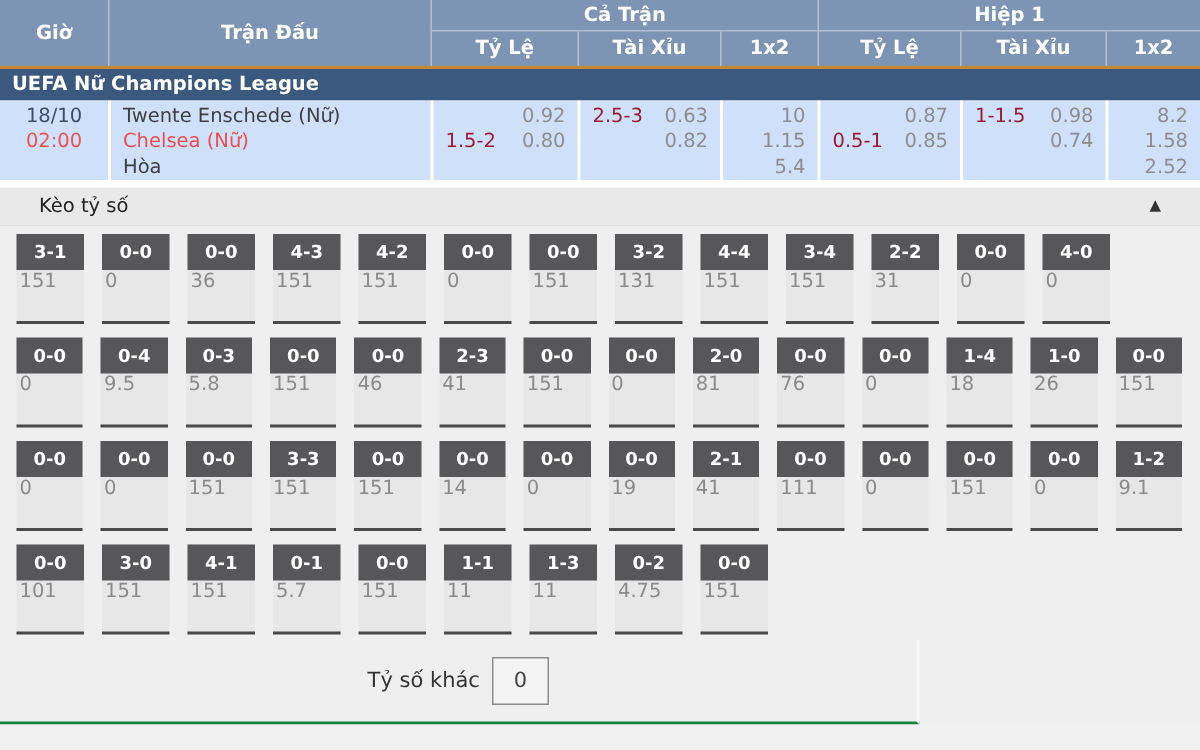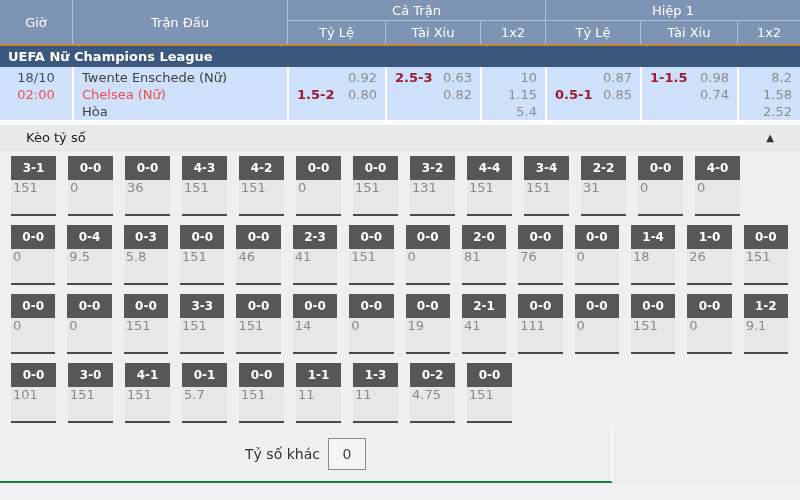--- a/index.html
+++ b/index.html
@@ -4,21 +4,21 @@
 <style>
   * { margin:0; padding:0; box-sizing:border-box; }
   body { font-family:"DejaVu Sans","Liberation Sans",sans-serif; background:#fff; }
   #app { width:800px; height:500px; overflow:hidden; background:#fff; position:relative; }
 
   
   .w-time{width:72px}.w-match{width:215px}.w-r1{width:98px}.w-ou1{width:95px}
   .w-x1{width:65px}.w-r2{width:95px}.w-ou2{width:97px}.w-x2{width:63px}
 
   
-  .hdr{display:flex;height:44px;background:#7d94b4;color:#fff;font-weight:normal;font-size:13px}
+  .hdr{display:flex;height:44px;background:#7d94b4;color:#fff;font-weight:bold;font-size:13px}
   .hdr .cell{display:flex;align-items:center;justify-content:center;border-left:1px solid #b3bfd2;height:100%}
   .hdr > :first-child{border-left:none}
   .grp{display:flex;flex-direction:column}
   .grp-label{height:21px;display:flex;align-items:center;justify-content:center;border-bottom:1px solid #b3bfd2;border-left:1px solid #b3bfd2}
   .grp-cols{display:flex;flex:1}
   .orange-line{height:2px;background:#c8872f}
 
   
   .league{height:21px;background:#3b597e;color:#fff;font-weight:bold;font-size:13px;
           display:flex;align-items:center;padding-left:8px}
@@ -26,21 +26,21 @@
   
   .match{display:flex;height:53px;background:#cfe0fa;font-size:13px;color:#3f3f3f}
   .match > div{border-left:2px solid #fff;padding-top:2px}
   .match > :first-child{border-left:none}
   .mtime{text-align:center;line-height:17px}
   .mdate{color:#3e4d66}
   .mclock{color:#f2504e}
   .teams{line-height:17px;padding-left:8px}
   .team-away{color:#ee4d4d}
   .oline{display:flex;justify-content:space-between;padding:0 8px;line-height:17px}
-  .hcap{color:#9c1b2f;font-weight:bold}
+  .hcap{color:#9c1b2f;font-weight:normal}
   .oddv{color:#8d8d8d;margin-left:auto}
   .gap-white{height:5px;background:#fff}
 
   
   .sec-bar{height:26px;background:#e9e9e9;display:flex;align-items:center;
            justify-content:space-between;padding:0 26px 0 26px;font-size:13px;color:#222;
            border-bottom:1px solid #e2e2e2}
   .tri{color:#333;font-size:10px;cursor:pointer}
   .panel{height:349px;background:#efefef}
   .score-row{height:69px;display:flex;padding:5px 0 0 11px}

